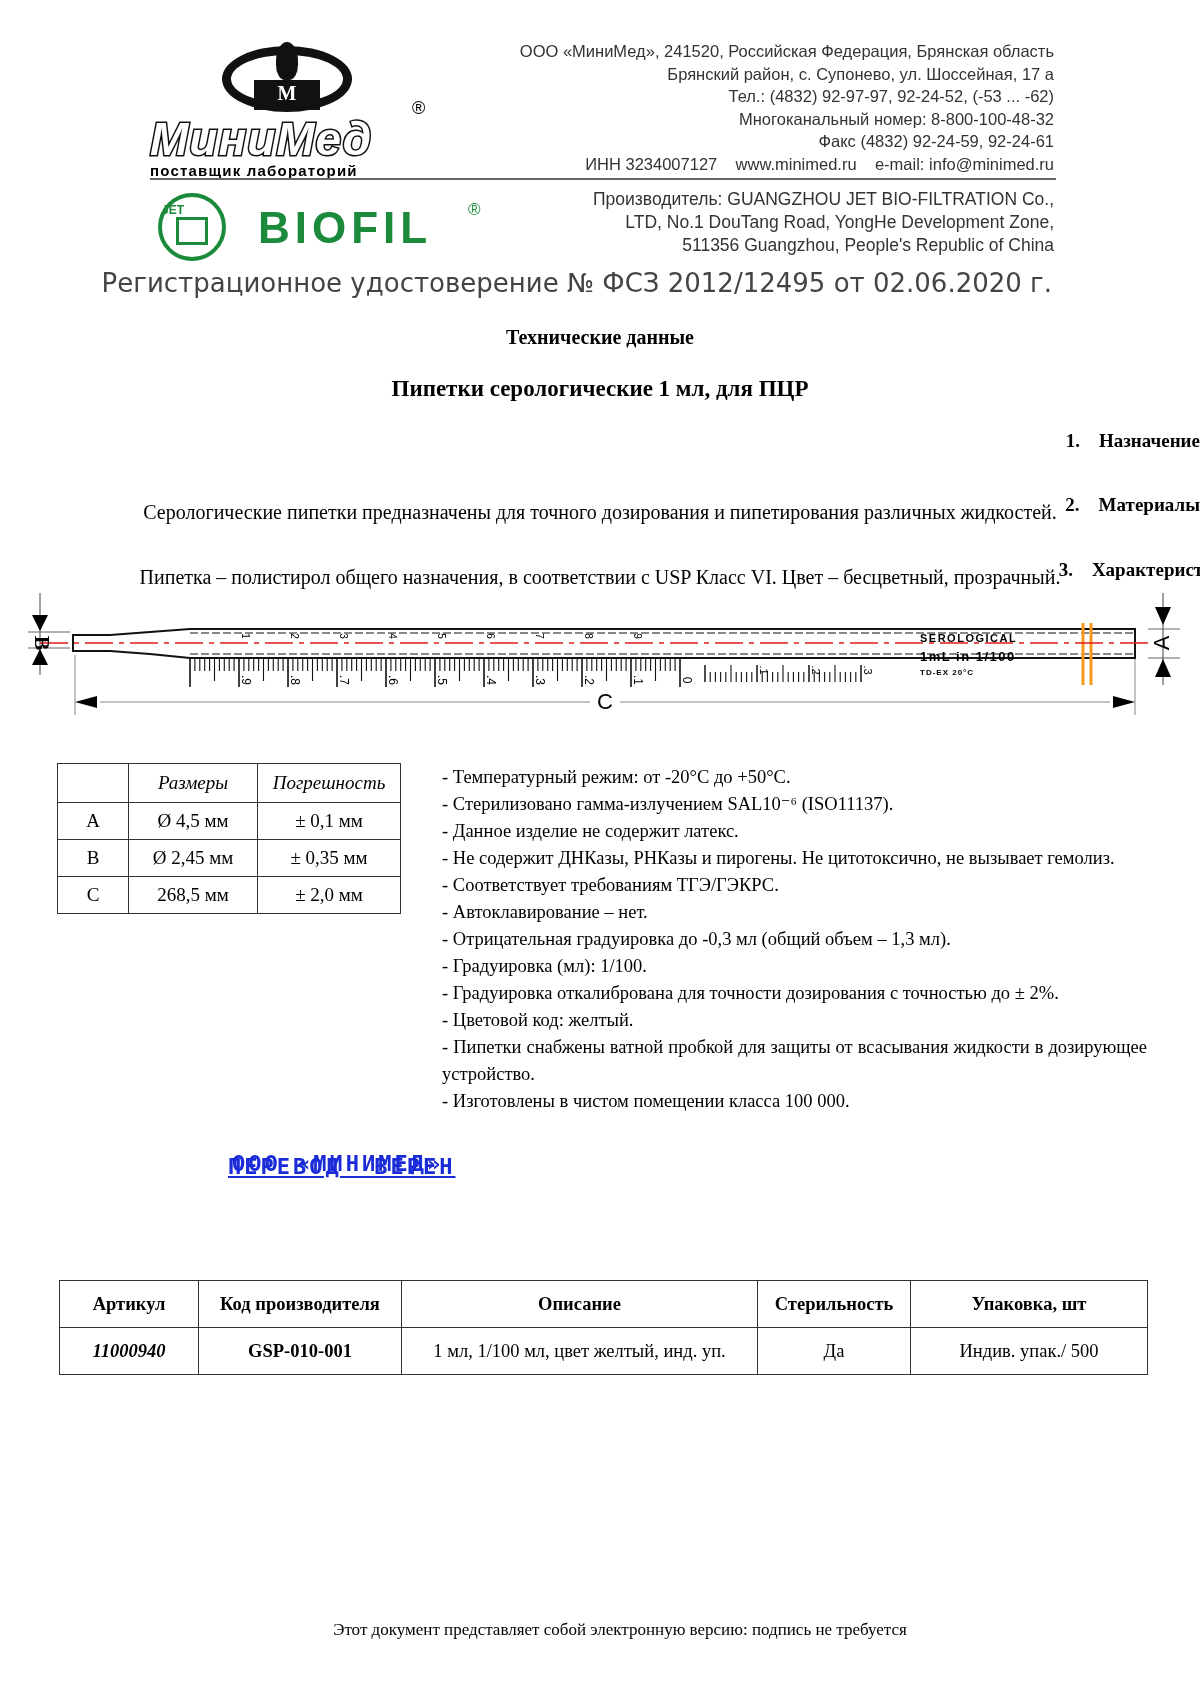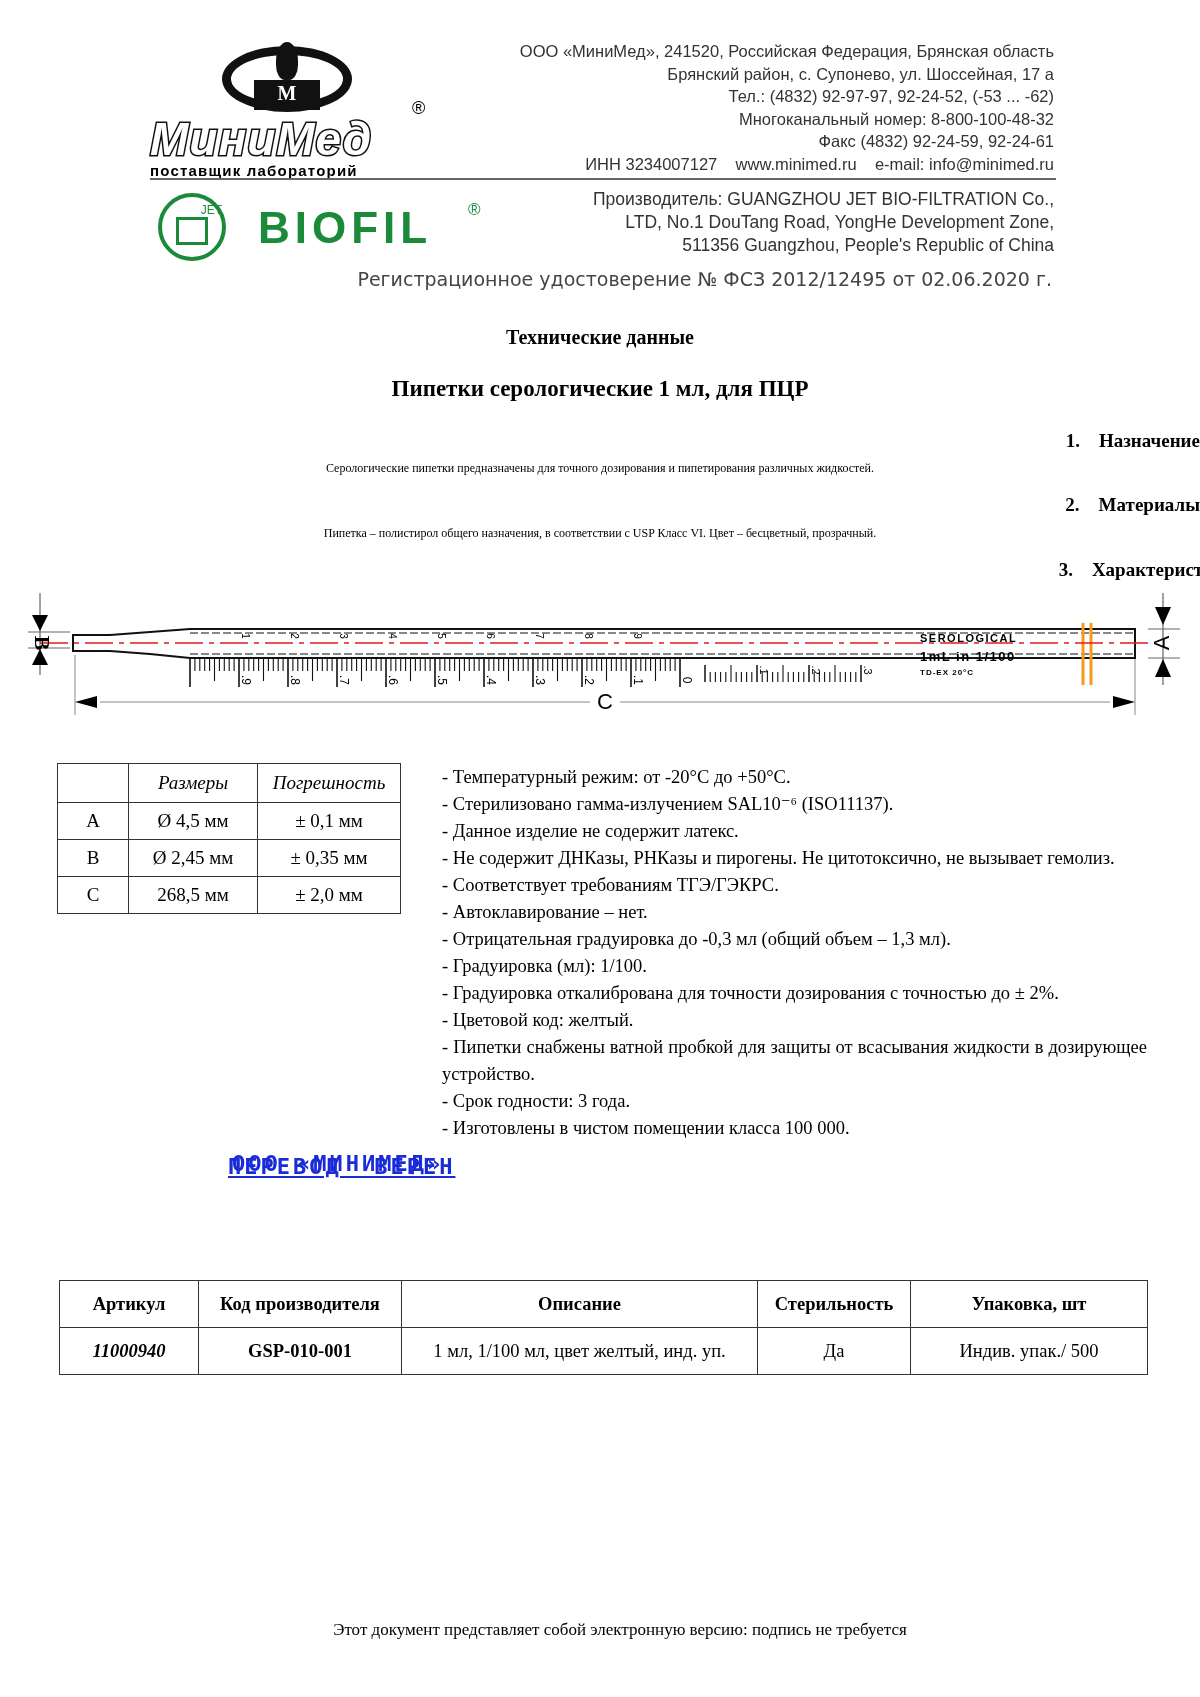--- a/index.html
+++ b/index.html
@@ -17,33 +17,33 @@
   .mm-word { left:0; top:72px; font-size:46px; font-weight:900; font-style:italic; letter-spacing:1px; color:#fff;
              -webkit-text-stroke:3px #111; paint-order:stroke fill; text-shadow:0 0 0 #111; }
   .mm-reg { left:262px; top:58px; font-size:18px; }
   .mm-tag { left:0; top:122px; font-size:15px; font-weight:bold; letter-spacing:1.2px; }
 
   .contacts { right:146px; top:40px; text-align:right; font-size:16.5px; line-height:22.5px; color:#333; }
   .contacts .last { white-space:pre; }
   .hr1 { left:150px; top:178px; width:906px; height:2px; background:#666; }
 
   .jet-logo { left:158px; top:193px; width:68px; height:68px; border:4px solid #1b8a3a; border-radius:50%; box-sizing:border-box; }
-  .jet-text { left:0; top:6px; width:60px; text-align:right; font-size:12px; font-weight:normal; color:#1b8a3a; }
+  .jet-text { left:0; top:6px; width:60px; text-align:left; font-size:12px; font-weight:bold; color:#1b8a3a; }
   .jet-hex { left:14px; top:20px; width:32px; height:28px; border:3px solid #1b8a3a; box-sizing:border-box; }
   .biofil { left:258px; top:203px; font-size:44px; font-weight:900; color:#1b8a3a; letter-spacing:5px; }
   .biofil-reg { left:468px; top:200px; font-size:17px; color:#1b8a3a; }
   .manufacturer { right:146px; top:188px; text-align:right; font-size:17.5px; line-height:23px; color:#333; }
-  .regcert { right:148px; top:268px; font-size:19px; color:#444; font-family:"DejaVu Sans", sans-serif; }
+  .regcert { right:148px; top:268px; font-size:26px; color:#444; font-family:"DejaVu Sans", sans-serif; }
 
   
   .center { left:0; width:1200px; text-align:center; }
   .t-tech { top:326px; font-size:20px; font-weight:bold; }
   .t-main { top:376px; font-size:23px; font-weight:bold; }
   .sec-h { font-size:19px; font-weight:bold;text-align:right; }
-  .sec-p { font-size:12px; }
+  .sec-p { font-size:20px;margin-top:40px; }
 
   
   .diagram { left:0; top:585px; width:1200px; height:140px; }
 
   
   .dims { left:57px; top:763px; border-collapse:collapse; font-size:19px; }
   .dims td { border:1.5px solid #333; height:36px; text-align:center; padding:0; }
   .dims td.c0 { width:70px; }
   .dims td.c1 { width:128px; }
   .dims td.c2 { width:142px; }
@@ -342,21 +342,20 @@
   <div>- Стерилизовано гамма-излучением SAL10⁻⁶ (ISO11137).</div>
   <div>- Данное изделие не содержит латекс.</div>
   <div>- Не содержит ДНКазы, РНКазы и пирогены. Не цитотоксично, не вызывает гемолиз.</div>
   <div>- Соответствует требованиям ТГЭ/ГЭКРС.</div>
   <div>- Автоклавирование – нет.</div>
   <div>- Отрицательная градуировка до -0,3 мл (общий объем – 1,3 мл).</div>
   <div>- Градуировка (мл): 1/100.</div>
   <div>- Градуировка откалибрована для точности дозирования с точностью до ± 2%.</div>
   <div>- Цветовой код: желтый.</div>
   <div>- Пипетки снабжены ватной пробкой для защиты от всасывания жидкости в дозирующее устройство.</div>
-  <div>- Срок годности: 3 года.</div>
   <div>- Изготовлены в чистом помещении класса 100 000.</div>
 </div>
 
 <div class="abs stamp" style="top:1151px; left:232px;">ООО «МИНИМЕД»</div>
 <div class="abs stamp" style="top:1154px; left:228px; white-space:pre;text-decoration:underline;">ПЕРЕВОД  ВЕРЕН</div>
 
 <table class="abs prod serif">
   <tbody>
       <tr class="h">
     <td style="width:138px;">Артикул</td>

